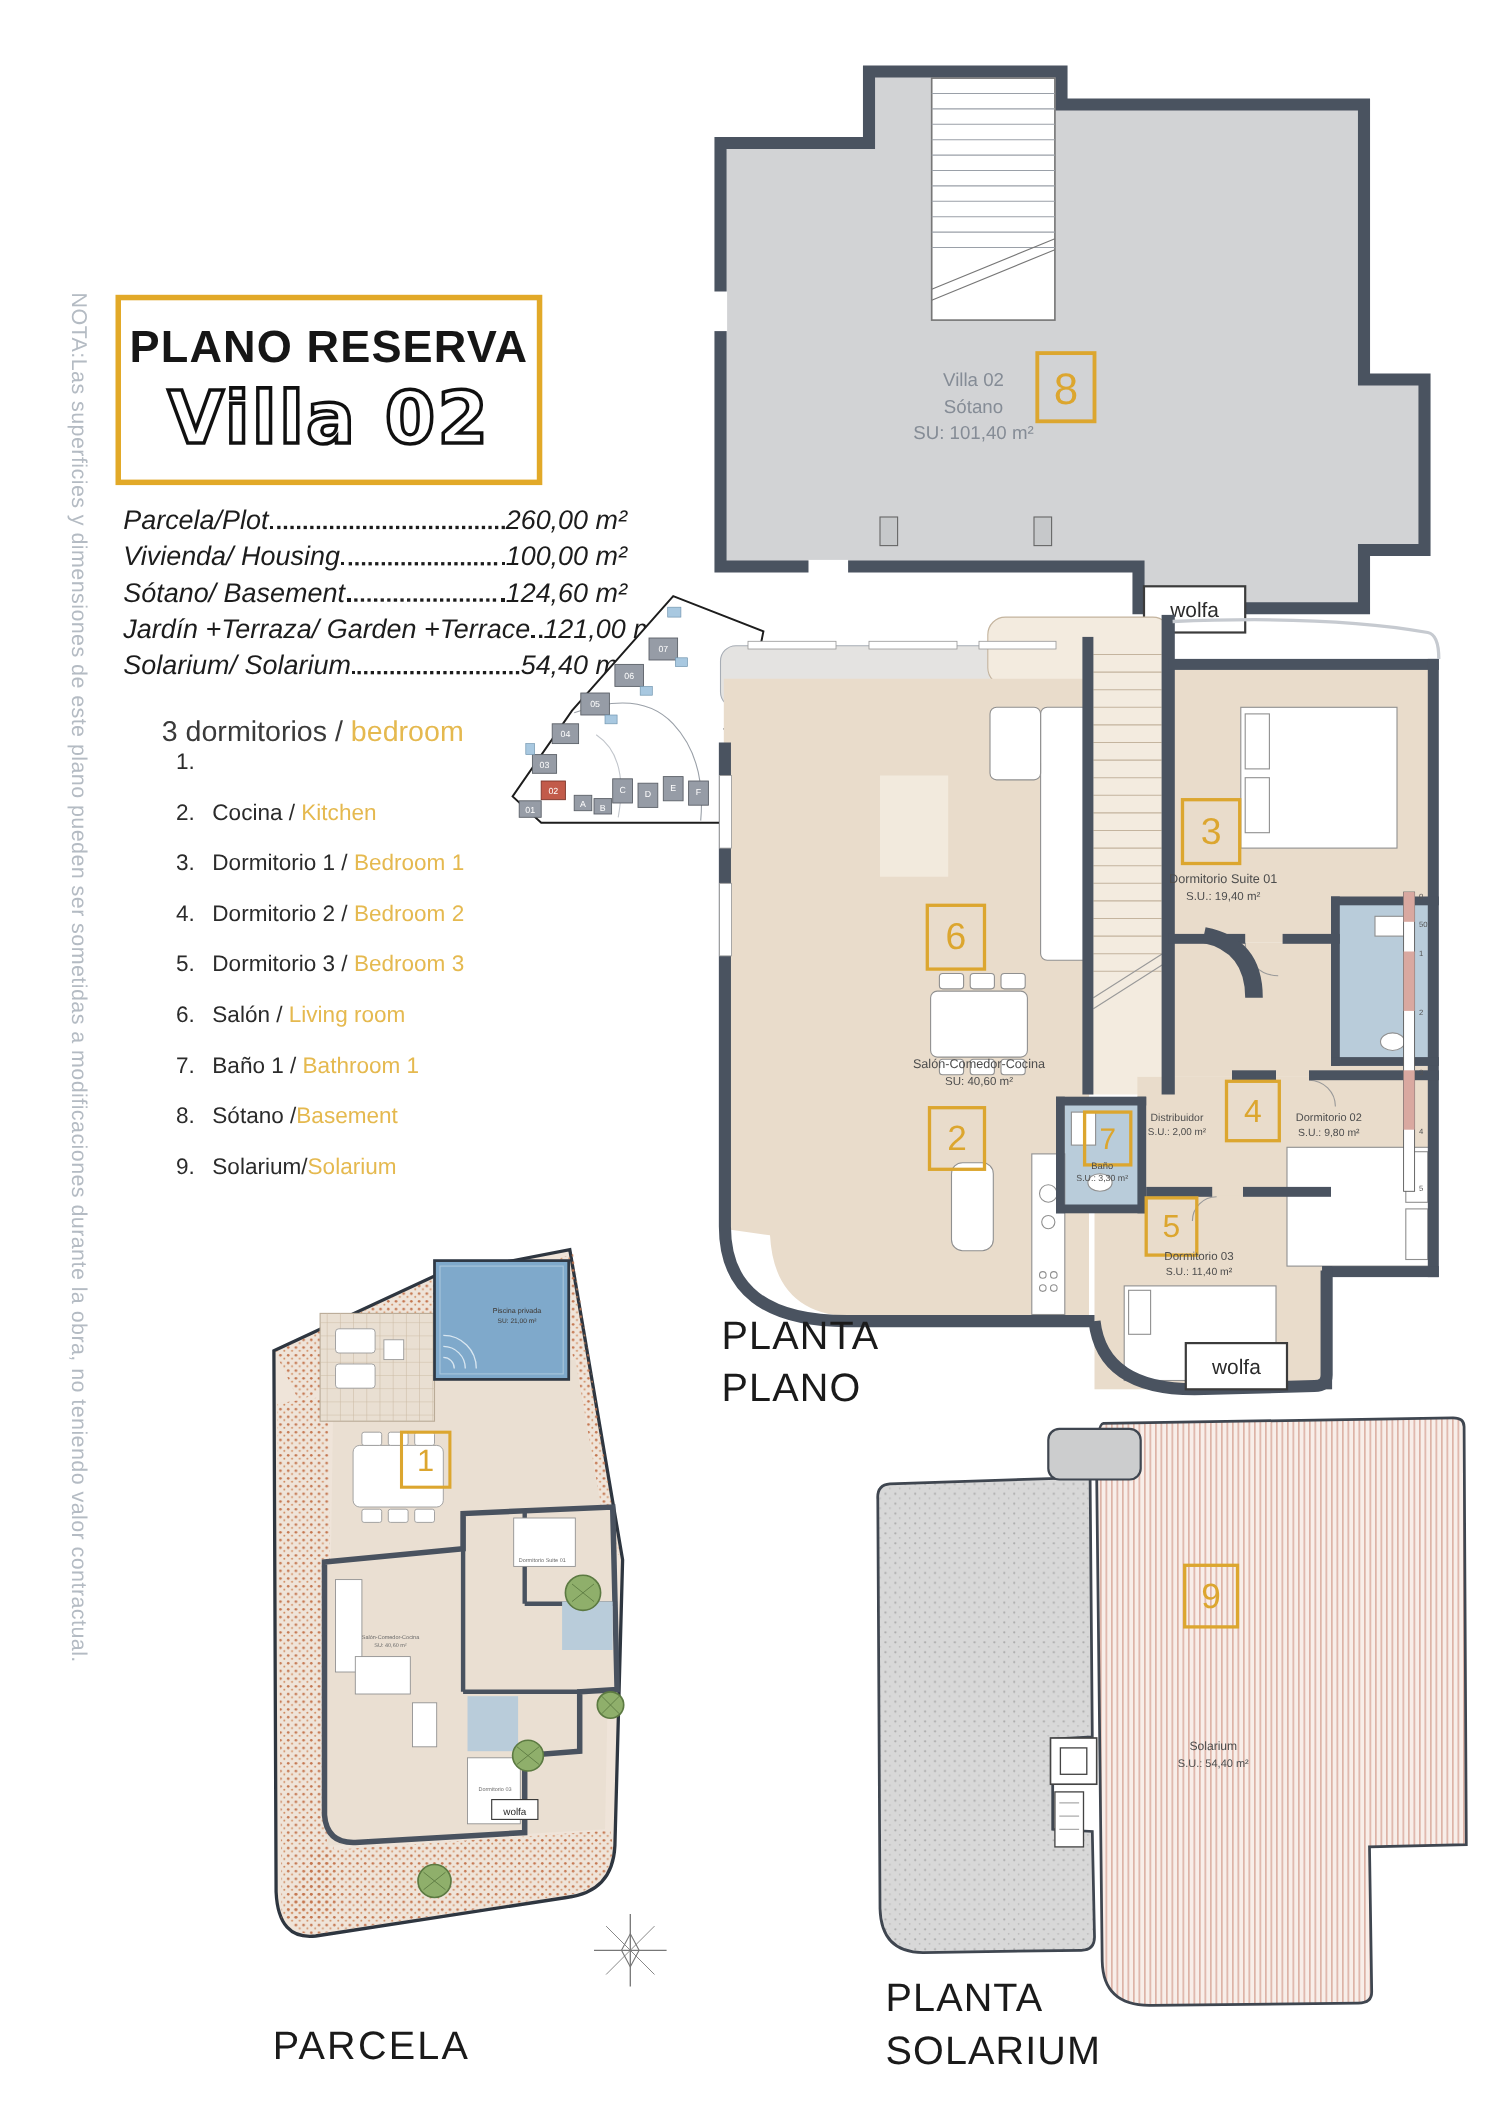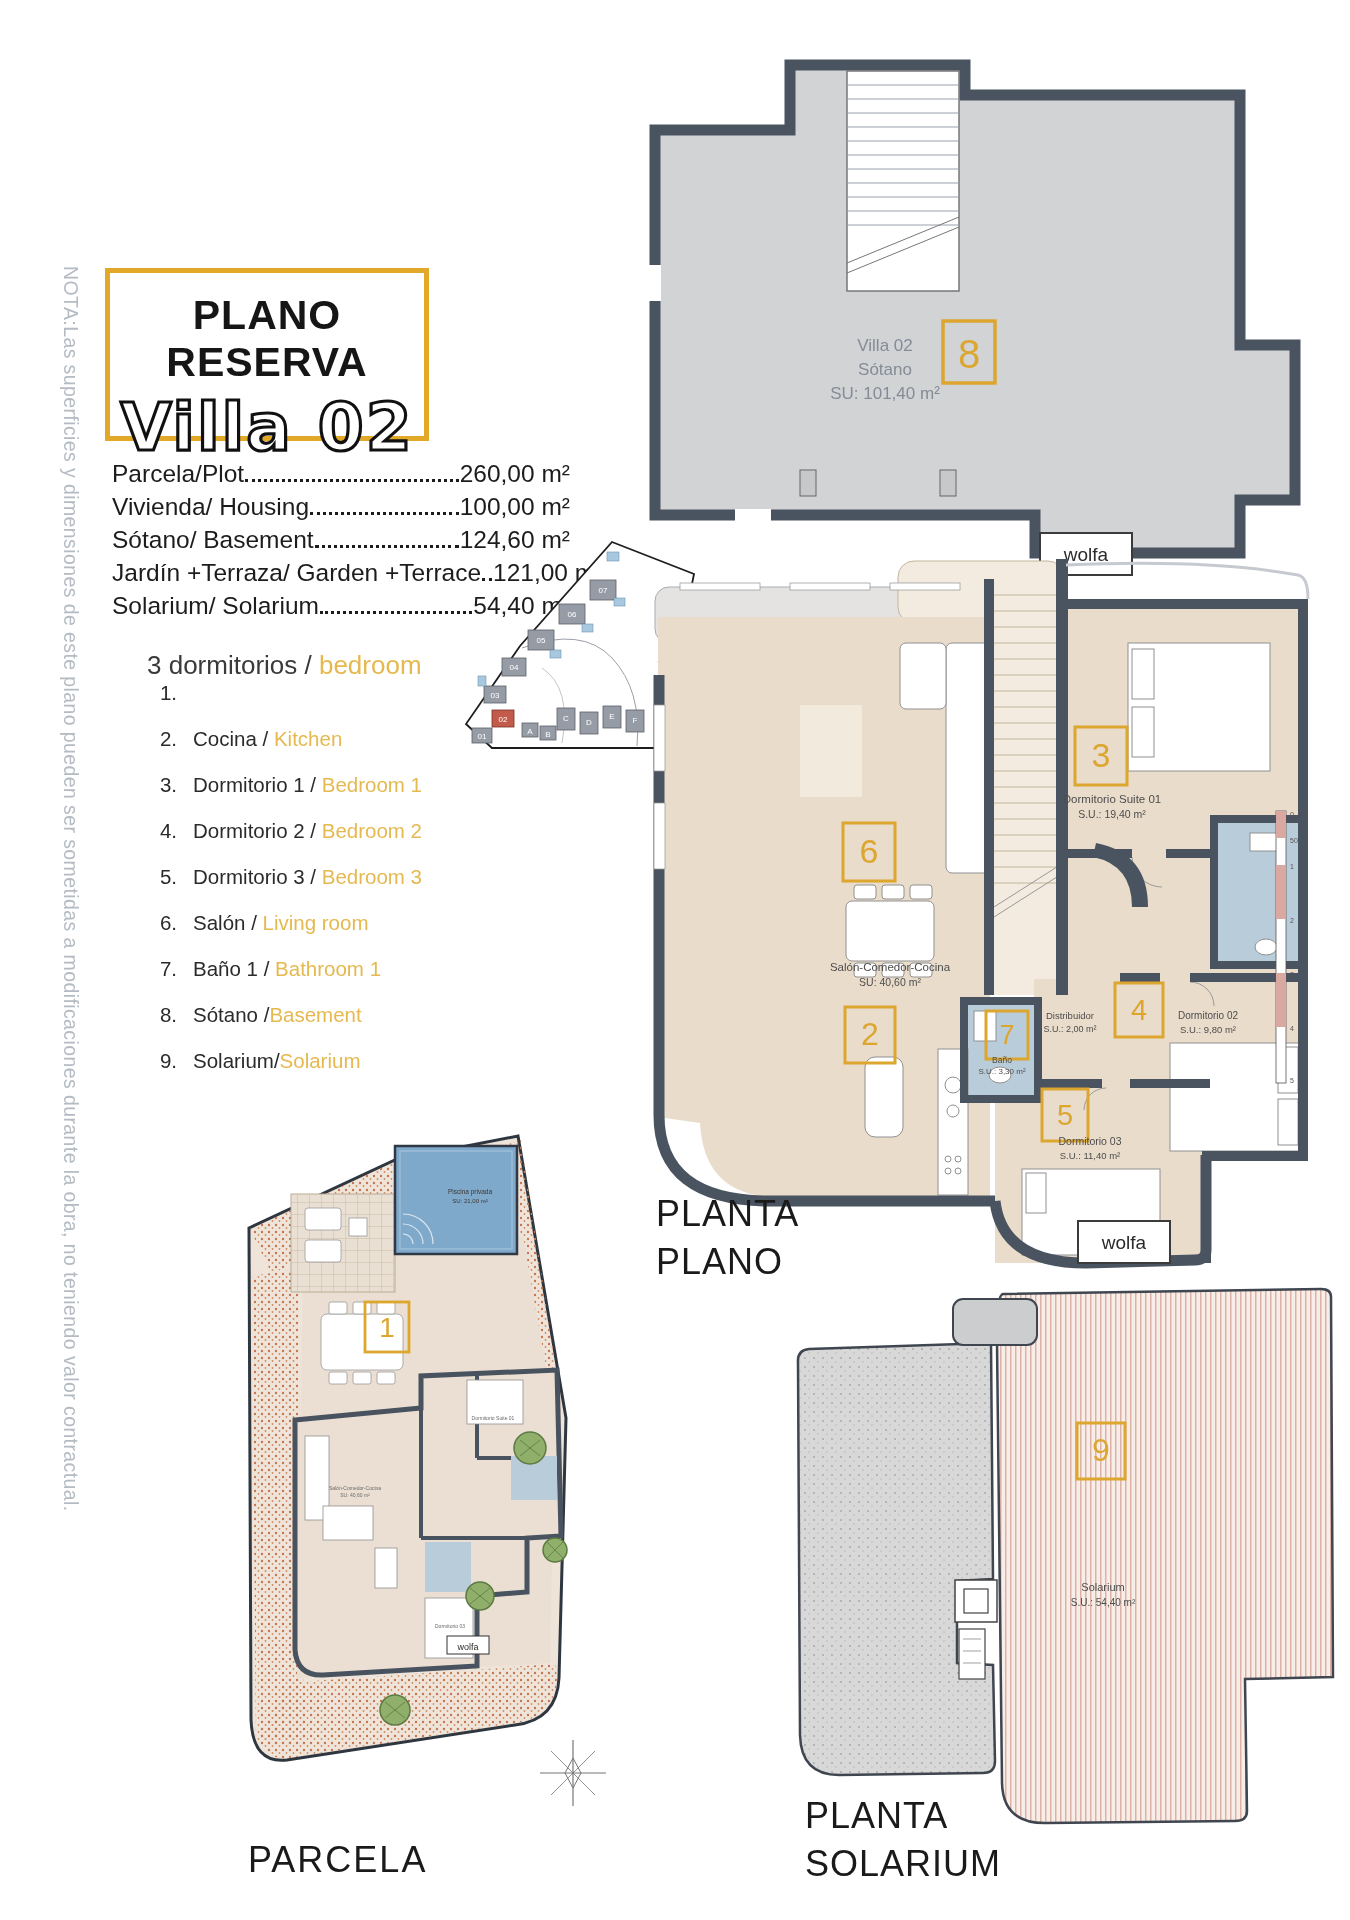--- a/index.html
+++ b/index.html
@@ -7,28 +7,28 @@
         font-family:"Liberation Sans",sans-serif;}
   .abs{position:absolute;}
   svg{display:block;}
   svg text{font-family:"Liberation Sans",sans-serif;}
 
   
   .nota{left:82px;top:266px;width:1200px;transform:rotate(90deg);transform-origin:0 0;
         white-space:nowrap;font-size:19.5px;letter-spacing:.4px;color:#b4bbc3;}
 
   
-  .title-box{left:105px;top:268px;width:324px;height:173px;border:5px solid #E2A928;box-sizing:border-box;}
+  .title-box{left:105px;top:268px;width:388px;height:173px;border:5px solid #E2A928;box-sizing:border-box;}
   .t1{font-size:41px;font-weight:600;letter-spacing:1px;color:#161616;text-align:center;margin-top:19px;}
   .t2{font-size:66px;font-weight:bold;color:#ffffff;-webkit-text-stroke:3.2px #101010;
       text-align:center;letter-spacing:2px;margin-top:3px;font-family:"DejaVu Sans",sans-serif;}
 
   
   .areas{left:112px;top:460px;width:458px;}
-  .arow{display:flex;align-items:baseline;font-size:24.5px;color:#1c1c1c;margin-bottom:6px;line-height:27px;}
+  .arow{display:flex;align-items:baseline;font-size:24.5px;color:#1c1c1c;margin-bottom:6px;line-height:27px;font-style:italic;}
   .alabel{white-space:nowrap;}
   .adots{flex:1;border-bottom:3.4px dotted #1c1c1c;margin:0 1px 5px 1px;height:0;min-width:10px;}
   .aval{white-space:nowrap;}
 
   
   .legend{left:147px;top:650px;width:330px;}
   .lhead{font-size:26px;color:#3a3a3a;}
   .gold{color:#E5B94F;}
   .litem{display:flex;font-size:20.5px;color:#2b2b2b;margin-bottom:22px;line-height:24px;}
   .lnum{width:30px;text-align:right;margin-right:16px;flex:none;color:#2b2b2b;}

